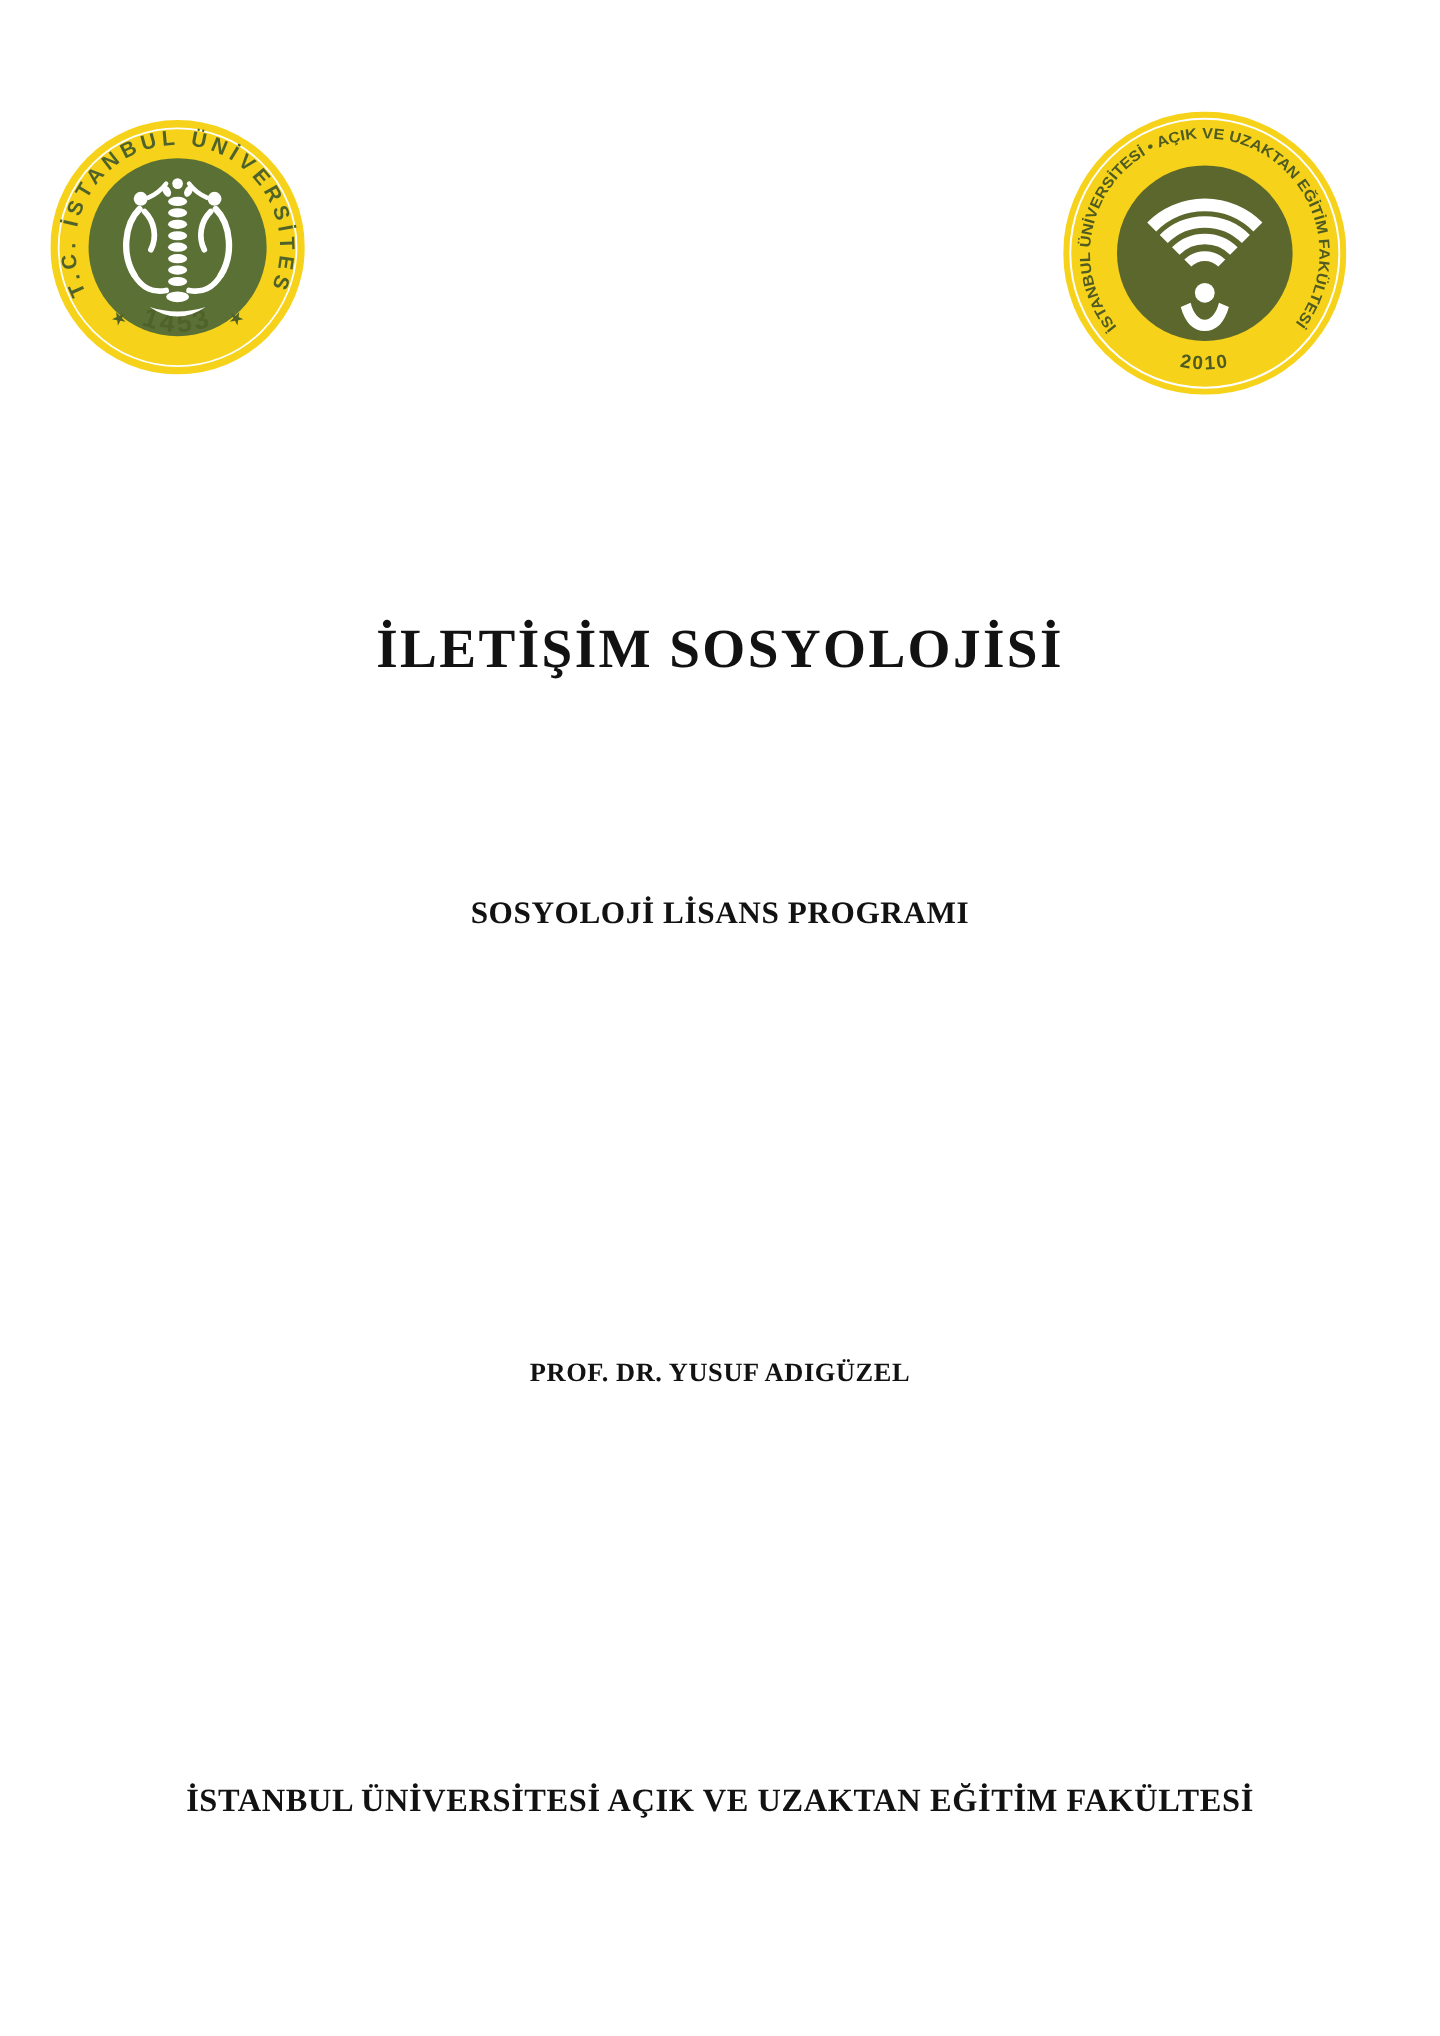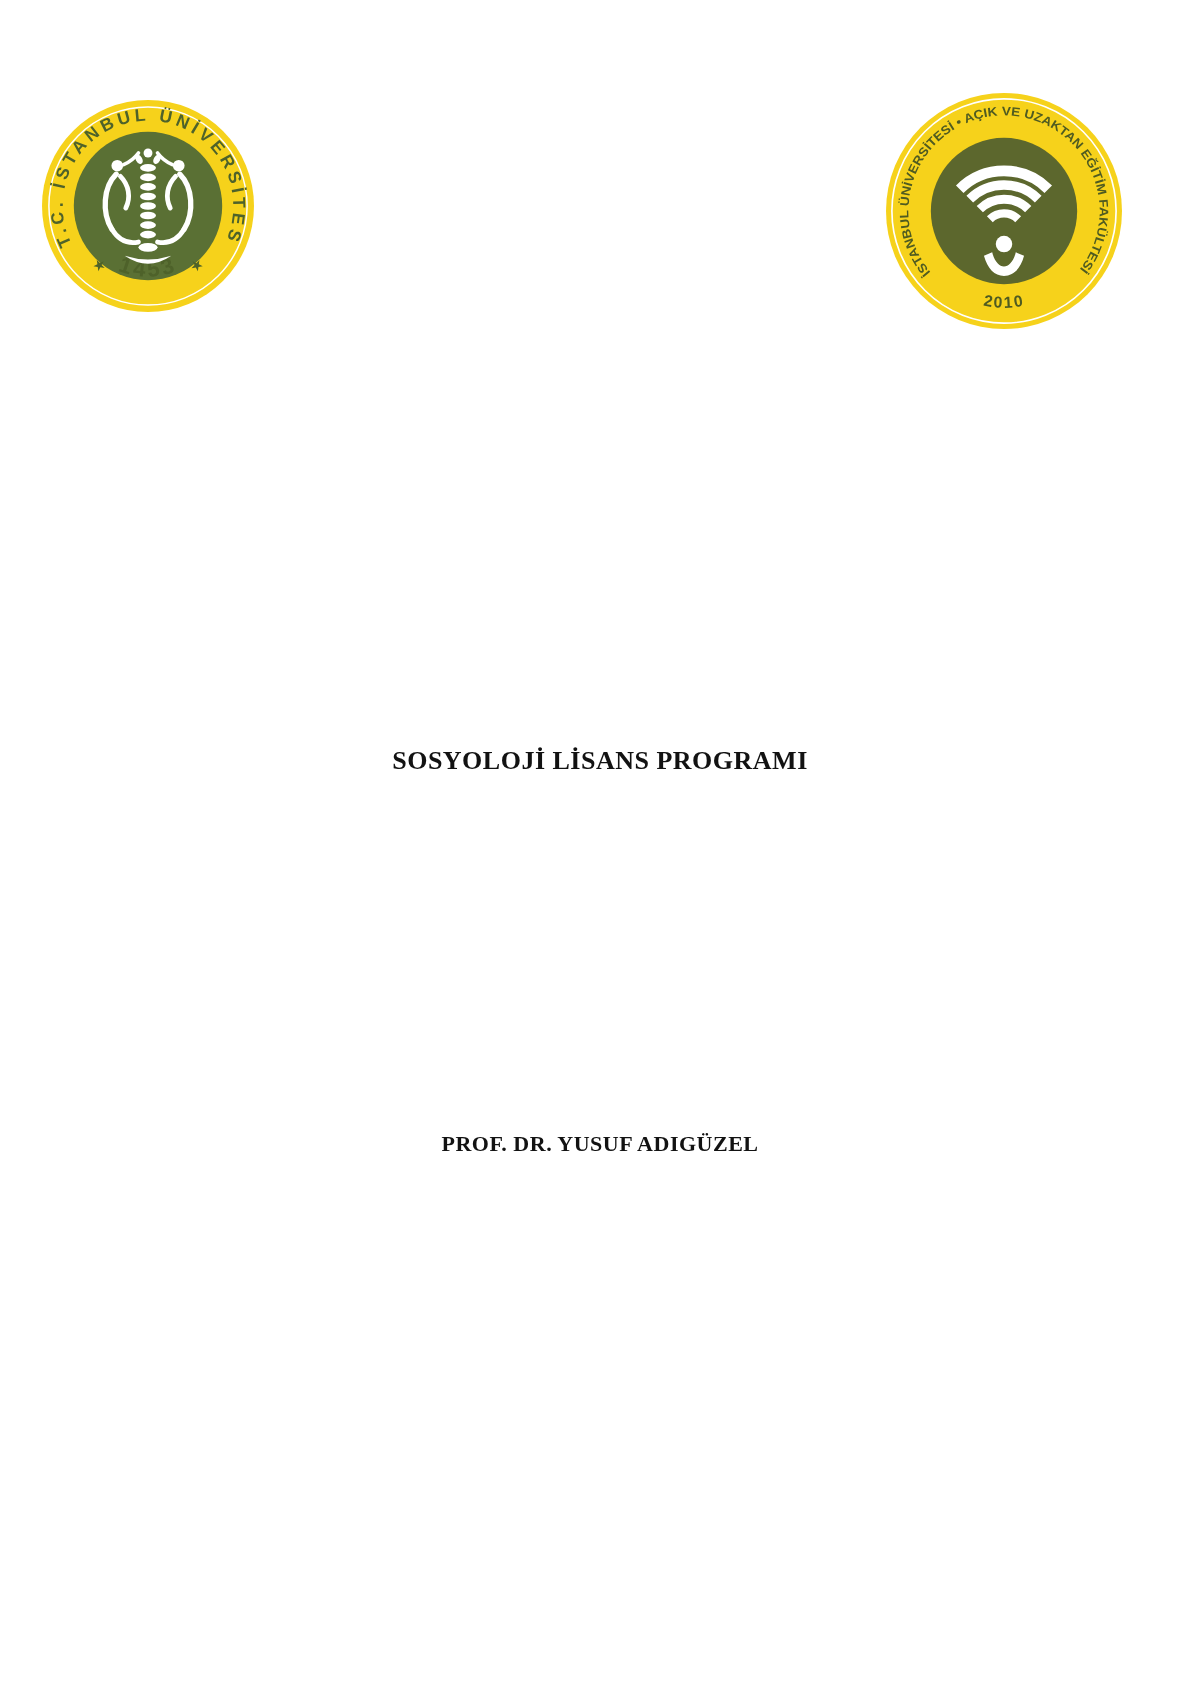--- a/index.html
+++ b/index.html
@@ -106,19 +106,21 @@
       <path d="M 71,90 A 41,41 0 0 1 129,90" stroke-width="8"></path>
       <path d="M 62.5,81.5 A 53,53 0 0 1 137.5,81.5" stroke-width="9"></path>
     </g>
     <g fill="#FFFFFF">
       <circle cx="100" cy="128" r="7"></circle>
       <path d="M 83,138 C 86,149 92,155 100,155 C 108,155 114,149 117,138
                L 110,135 C 108,143 104,147 100,147 C 96,147 92,143 90,135 Z"></path>
     </g>
   </svg>
 
+  <h1 class="centerline course-title">İLETİŞİM SOSYOLOJİSİ</h1>
 
   <div class="centerline program-name">SOSYOLOJİ LİSANS PROGRAMI</div>
 
   <div class="centerline author-name">PROF. DR. YUSUF ADIGÜZEL</div>
 
+  <div class="centerline faculty-name">İSTANBUL ÜNİVERSİTESİ AÇIK VE UZAKTAN EĞİTİM FAKÜLTESİ</div>
 
 </div>
 
 </body></html>

